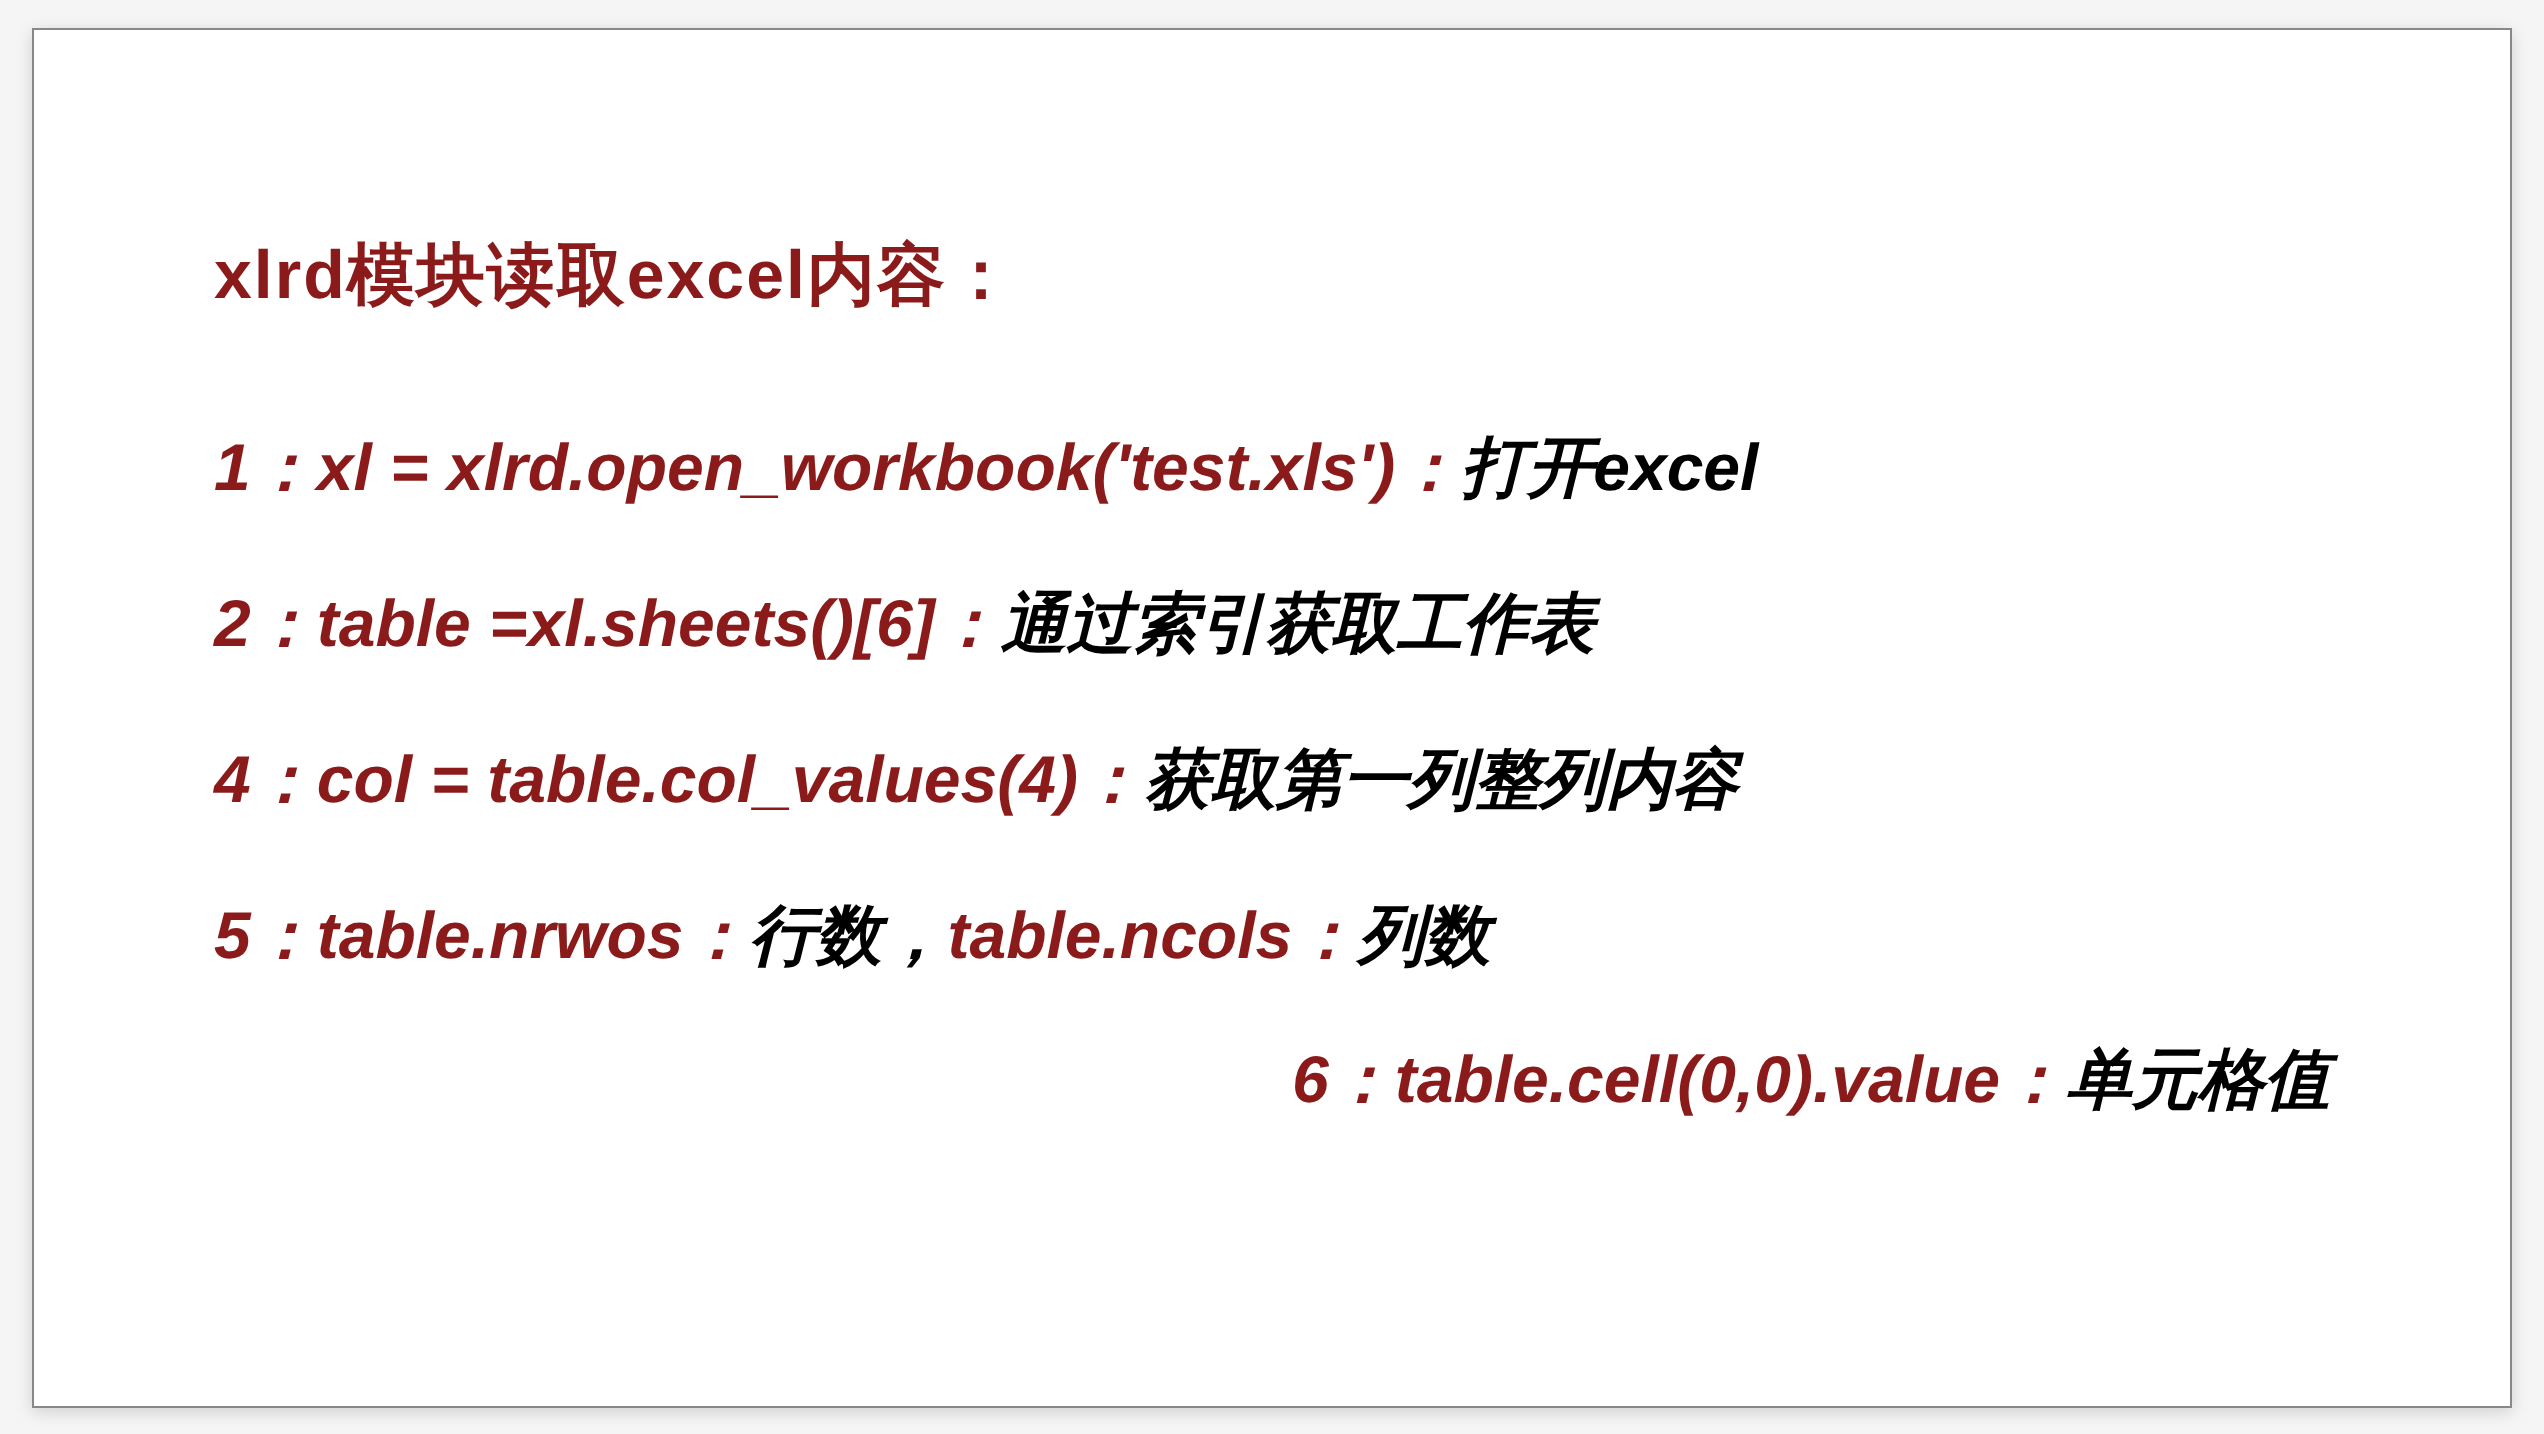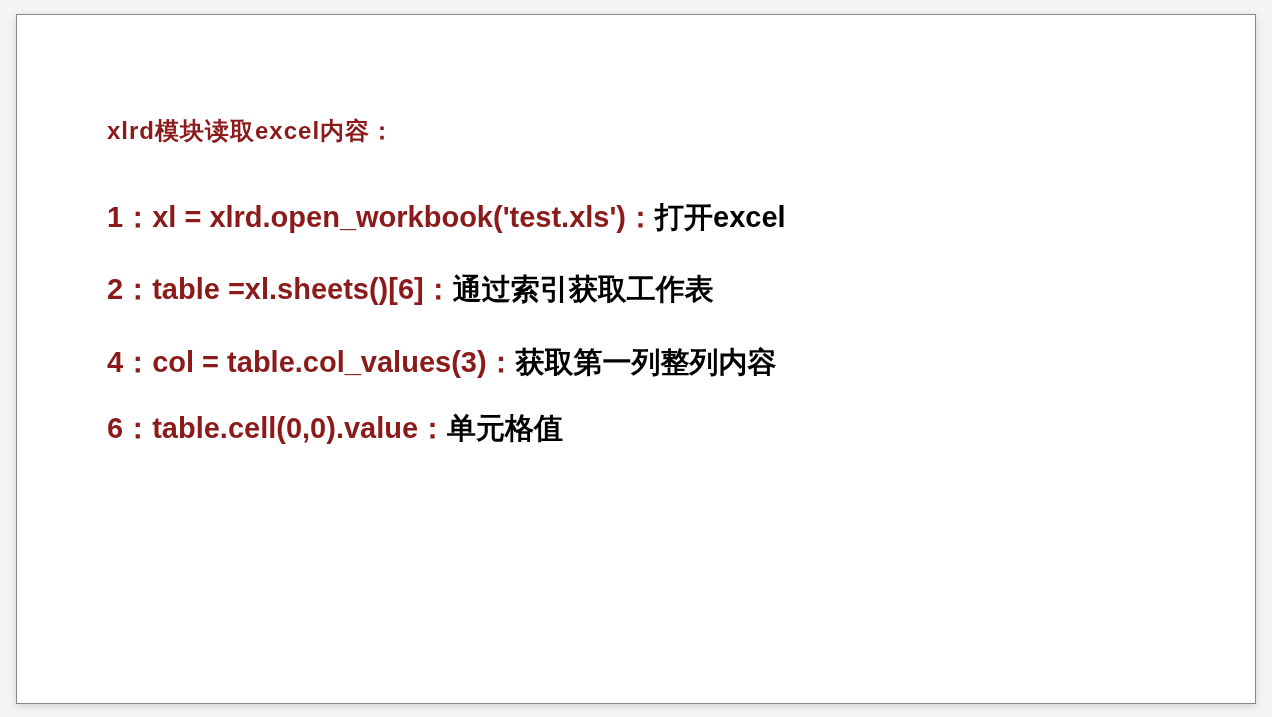--- a/index.html
+++ b/index.html
@@ -19,31 +19,32 @@
     .slide {
       width: 1240px;
       height: 690px;
       background: #ffffff;
       border: 1px solid #888;
       box-shadow: 0 2px 8px rgba(0,0,0,0.15);
       padding: 100px 90px 60px 90px;
       position: relative;
     }
     .title {
-      font-size: 24px;
+      font-size: 34px;
       font-weight: bold;
       color: #8B1A1A;
       margin-bottom: 50px;
       letter-spacing: 1px;
     }
     .line {
-      font-size: 29px;
+      font-size: 33px;
       font-weight: bold;
       margin-bottom: 32px;
       line-height: 1.4;
+      font-style: italic;
     }
     .line:last-child {
       margin-bottom: 0;
     }
     .code {
       color: #8B1A1A;
     }
     .desc {
       color: #000000;
     }
@@ -57,20 +58,23 @@
   <div class="line">
     <span class="code">1：</span><span class="code">xl = xlrd.open_workbook('test.xls')：</span><span class="desc">打开excel</span>
   </div>
 
   <div class="line">
     <span class="code">2：</span><span class="code">table =xl.sheets()[6]：</span><span class="desc">通过索引获取工作表</span>
   </div>
 
 
   <div class="line">
-    <span class="code">4：</span><span class="code">col = table.col_values(3)：</span><span class="desc">获取第一列整列内容</span>
+    <span class="code">4：</span><span class="code">col = table.col_values(4)：</span><span class="desc">获取第一列整列内容</span>
   </div>
 
+  <div class="line">
+    <span class="code">5：</span><span class="code">table.nrwos：</span><span class="desc">行数，</span><span class="code">table.ncols：</span><span class="desc">列数</span>
+  </div>
 
-  <div class="line" style="margin-top:-6px;">
+  <div class="line" style="margin-top:-6px;text-align:right;">
     <span class="code">6：</span><span class="code">table.cell(0,0).value：</span><span class="desc">单元格值</span>
   </div>
 </div>
 
 </body></html>

